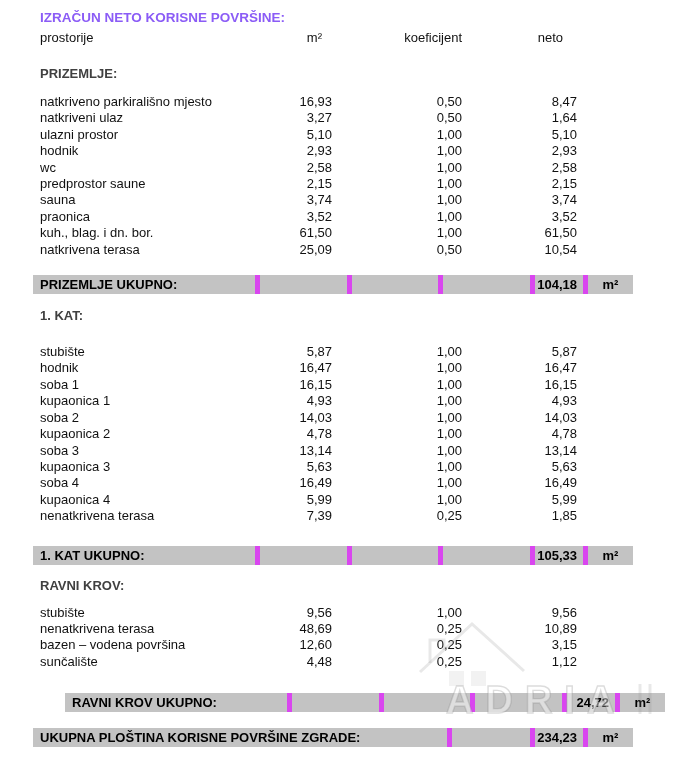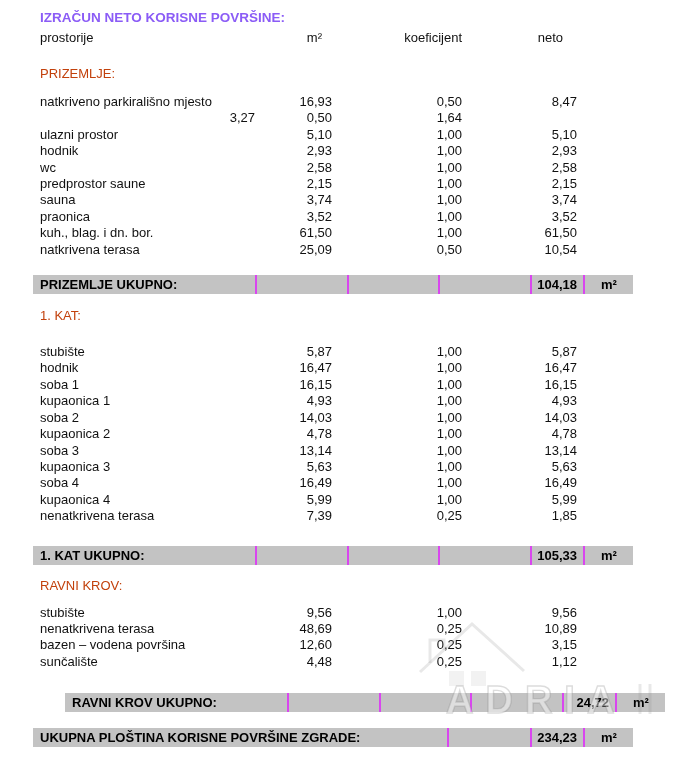--- a/index.html
+++ b/index.html
@@ -23,41 +23,41 @@
     padding-left:7px;
     font-size:13px;line-height:16.4px;
   }
   .row .num{text-align:right;}
   .header-row{margin-top:6px;line-height:14px;}
   .header-row .h-m2{padding-right:10px;}
   .header-row .h-koef{padding-right:0;}
   .header-row .h-neto{padding-right:14px;}
   
   .section-heading{
-    font-size:13px;font-weight:normal;color:#c2410c;line-height:15px;padding-left:7px;
+    font-size:13px;font-weight:bold;color:#404040;line-height:15px;padding-left:7px;
   }
   #sections .section:nth-child(1) .section-heading{margin-top:21px;}
   #sections .section:nth-child(1) .rows{margin-top:13px;}
   #sections .section:nth-child(1) .bar{margin-top:17px;}
   #sections .section:nth-child(2) .section-heading{margin-top:14px;}
   #sections .section:nth-child(2) .rows{margin-top:21px;}
   #sections .section:nth-child(2) .bar{margin-top:21px;}
   #sections .section:nth-child(3) .section-heading{margin-top:13px;}
   #sections .section:nth-child(3) .rows{margin-top:12px;}
   #sections .section:nth-child(3) .bar{margin-top:23px;padding-left:32px;}
   
   .bar{
     display:grid;
     grid-template-columns:222px 92px 91px 92px 53px 50px;
     width:644px;height:19px;
     background:transparent;
     font-size:13px;font-weight:bold;color:#000;line-height:19px;
   }
   .bar .cell{background:#c3c3c3;}
-  .bar .cell + .cell{border-left:2px solid #d946ef;}
+  .bar .cell + .cell{border-left:5px solid #d946ef;}
   .bar .label{padding-left:7px;white-space:nowrap;}
   .bar .value{text-align:right;padding-right:6px;}
   .bar .unit{text-align:center;}
   .bar.grand{grid-template-columns:414px 83px 53px 50px;margin-top:16px;}
   
   .watermark{
     position:absolute;left:0;top:0;width:686px;height:762px;
     pointer-events:none;z-index:5;
   }
 </style>
@@ -80,20 +80,21 @@
         <div class="section">
           <div class="section-heading">PRIZEMLJE:</div>
           <div class="rows">
             <div class="row">
               <span>natkriveno parkirališno mjesto</span>
               <span class="num">16,93</span>
               <span class="num">0,50</span>
               <span class="num">8,47</span>
             </div>
             <div class="row">
+              <span>natkriveni ulaz</span>
               <span class="num">3,27</span>
               <span class="num">0,50</span>
               <span class="num">1,64</span>
             </div>
             <div class="row">
               <span>ulazni prostor</span>
               <span class="num">5,10</span>
               <span class="num">1,00</span>
               <span class="num">5,10</span>
             </div>

